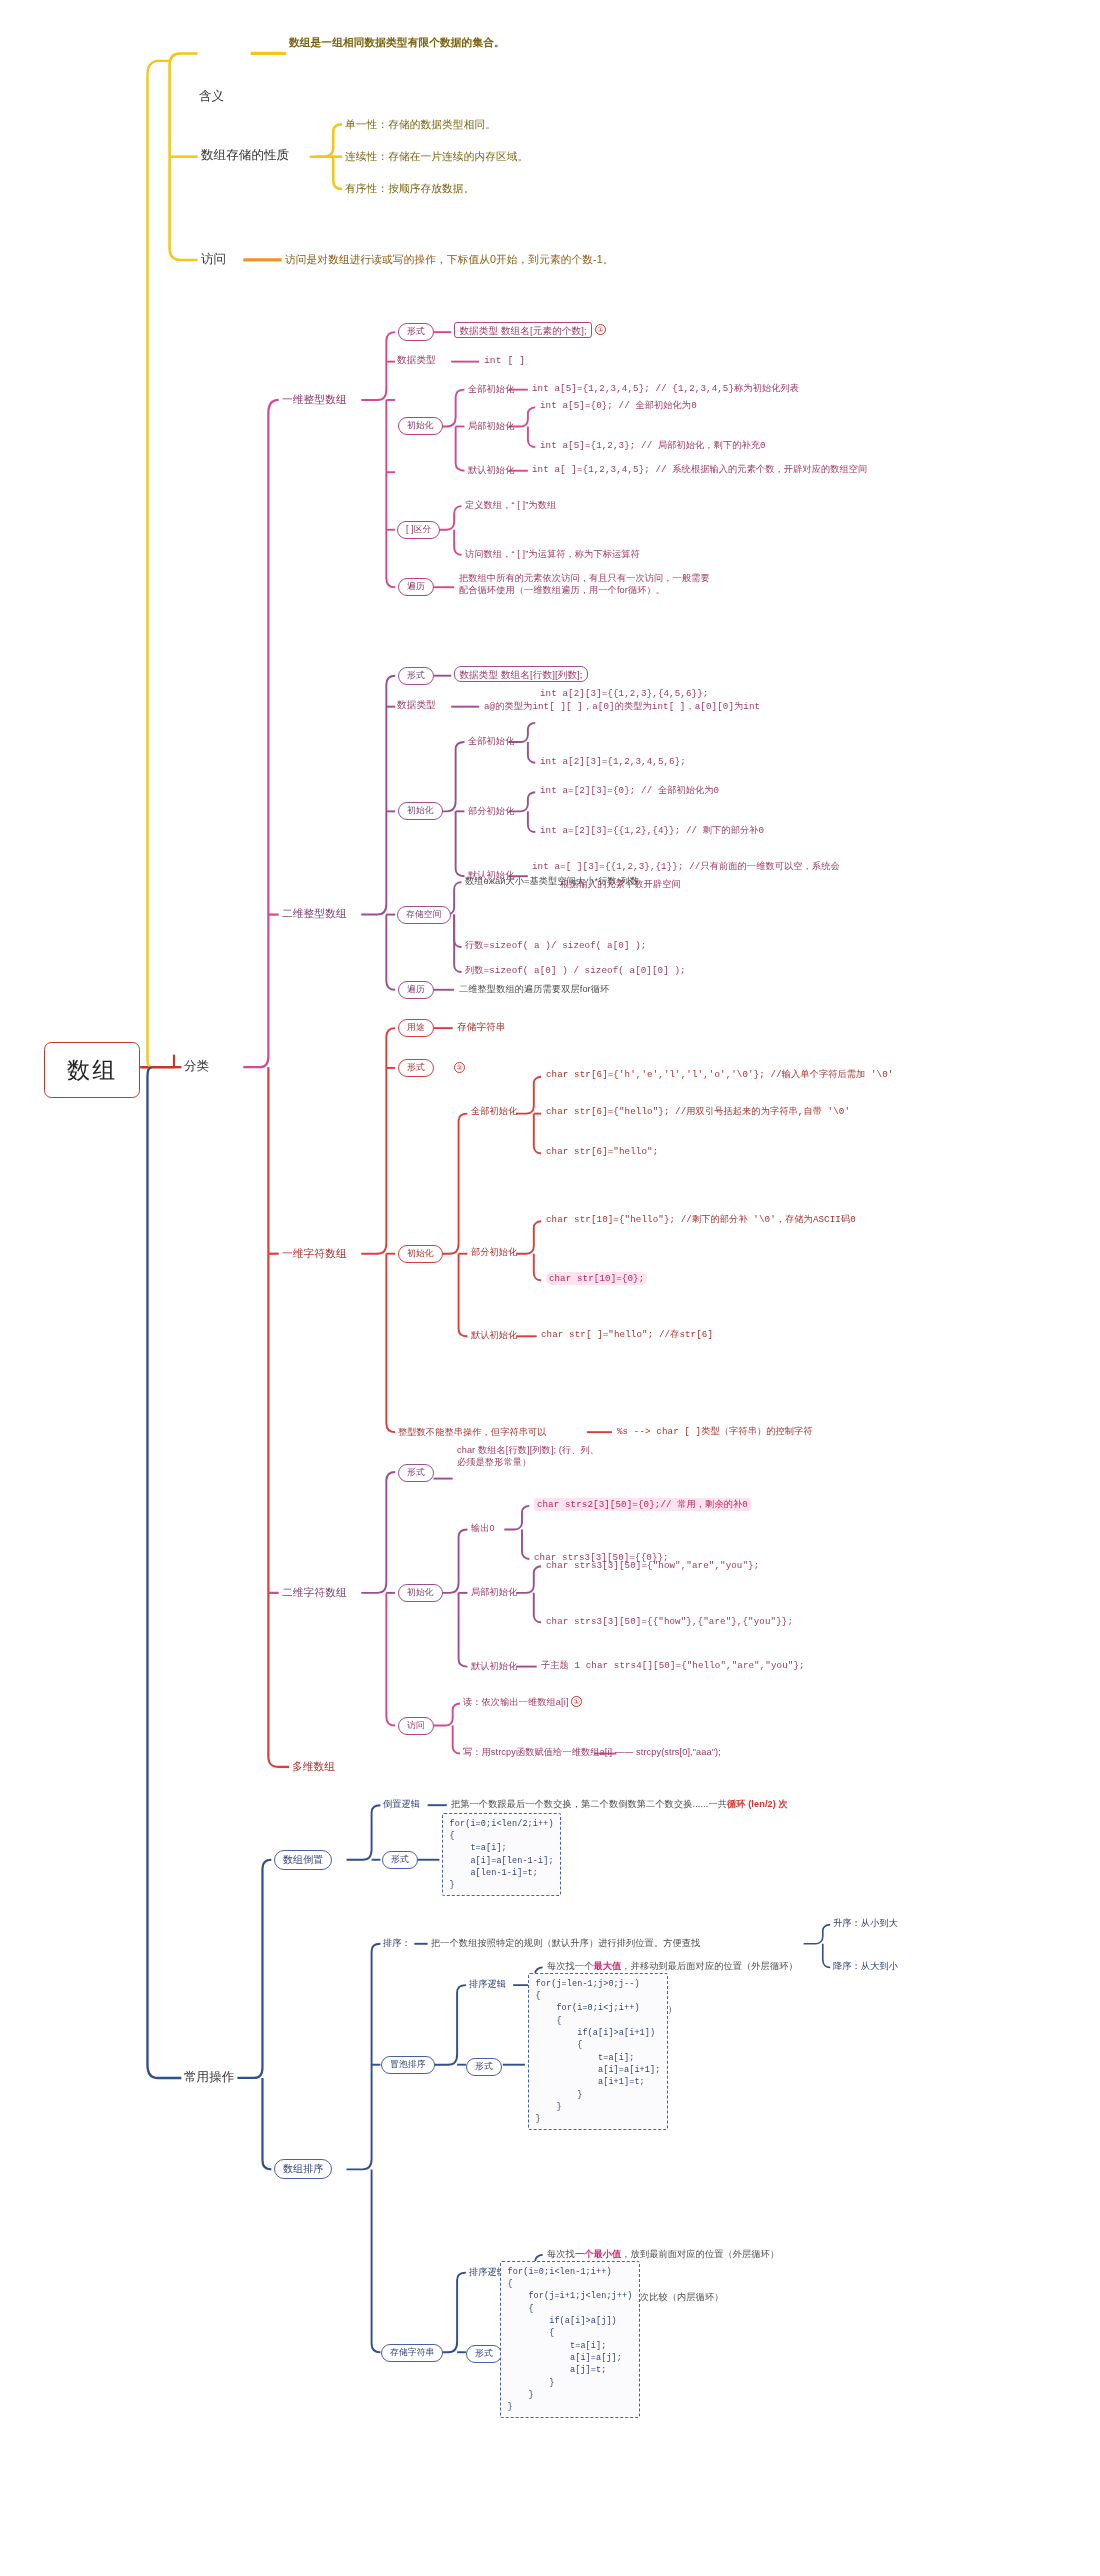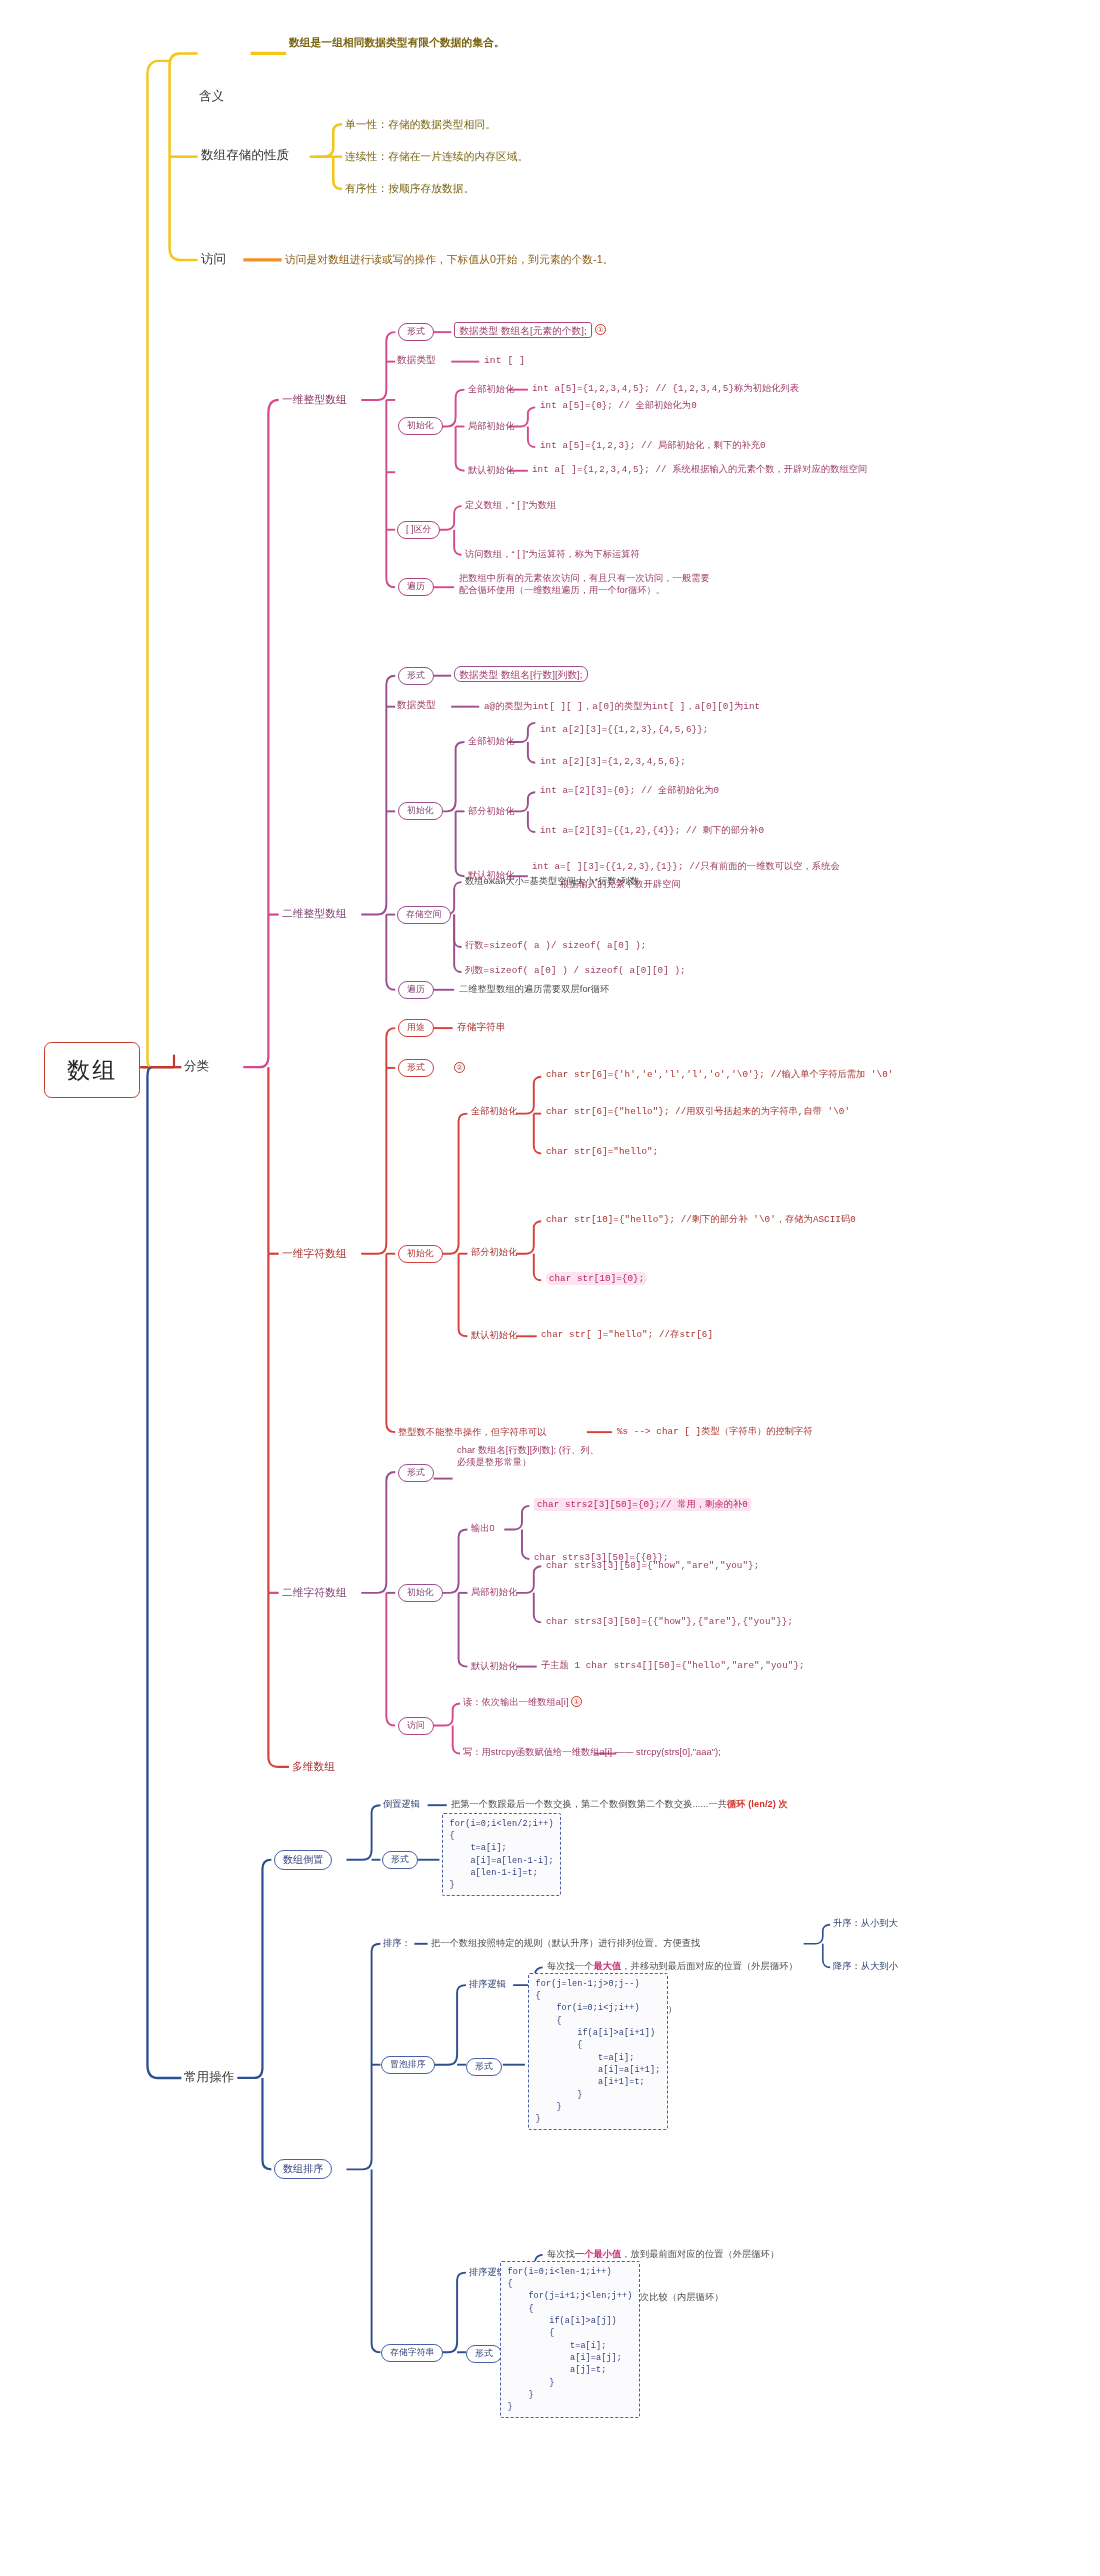--- a/index.html
+++ b/index.html
@@ -331,21 +331,21 @@
   <div class="node l3 t-pink" style="left:454px; top:668px;">
     <span style="border:1px solid #9b4f8e;padding:1.5px 4.4px;border-radius:7px;">数据类型 数组名[行数][列数];</span>
   </div>
 
   <div class="node l3 t-pink" style="left:397px; top:699px;">数据类型</div>
   <div class="node l4 t-pink mono" style="left:484px; top:701px;">a@的类型为int[ ][ ]，a[0]的类型为int[ ]，a[0][0]为int</div>
 
   <div class="node small pill pill-purple" style="left:398px; top:802px;">初始化</div>
 
   <div class="node l4 t-pink" style="left:468px; top:735px;">全部初始化</div>
-  <div class="node l4 t-pink mono" style="left:540px; top:724px;">int a[2][3]={{1,2,3},{4,5,6}};</div>
+  <div class="node l4 t-pink mono" style="left:540px; top:688px;">int a[2][3]={{1,2,3},{4,5,6}};</div>
   <div class="node l4 t-pink mono" style="left:540px; top:756px;">int a[2][3]={1,2,3,4,5,6};</div>
 
   <div class="node l4 t-pink" style="left:468px; top:805px;">部分初始化</div>
   <div class="node l4 t-pink mono" style="left:540px; top:785px;">int a=[2][3]={0};   // 全部初始化为0</div>
   <div class="node l4 t-pink mono" style="left:540px; top:825px;">int a=[2][3]={{1,2},{4}};  // 剩下的部分补0</div>
 
   <div class="node l4 t-pink" style="left:468px; top:869px;">默认初始化</div>
   <div class="node l4 t-pink mono" style="left:532px; top:861px;">int a=[ ][3]={{1,2,3},{1}};  //只有前面的一维数可以空，系统会</div>
   <div class="node l4 t-pink mono" style="left:560px; top:879px;">根据输入的元素个数开辟空间</div>
 

